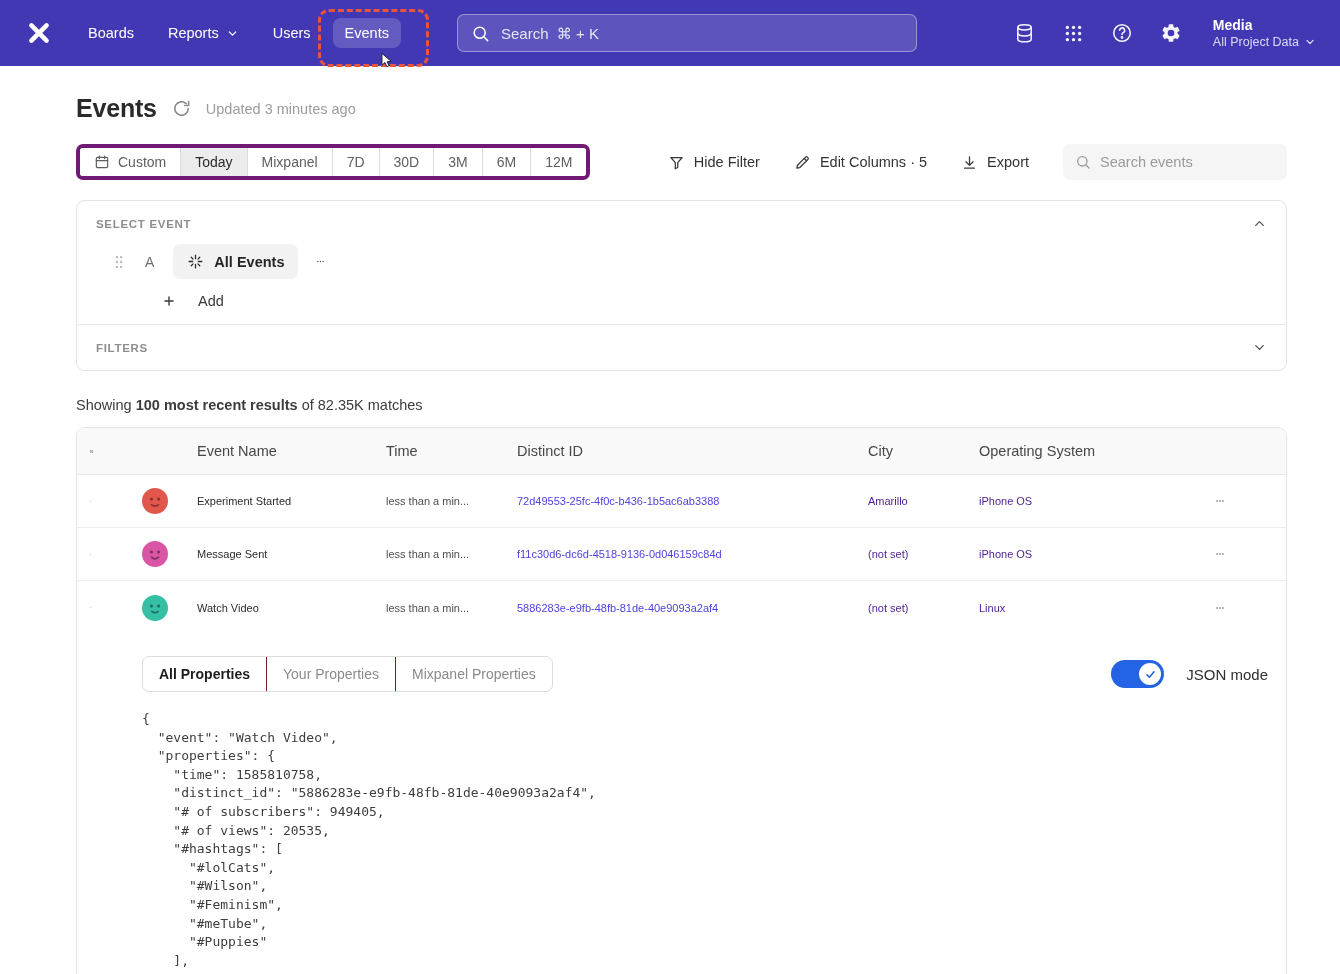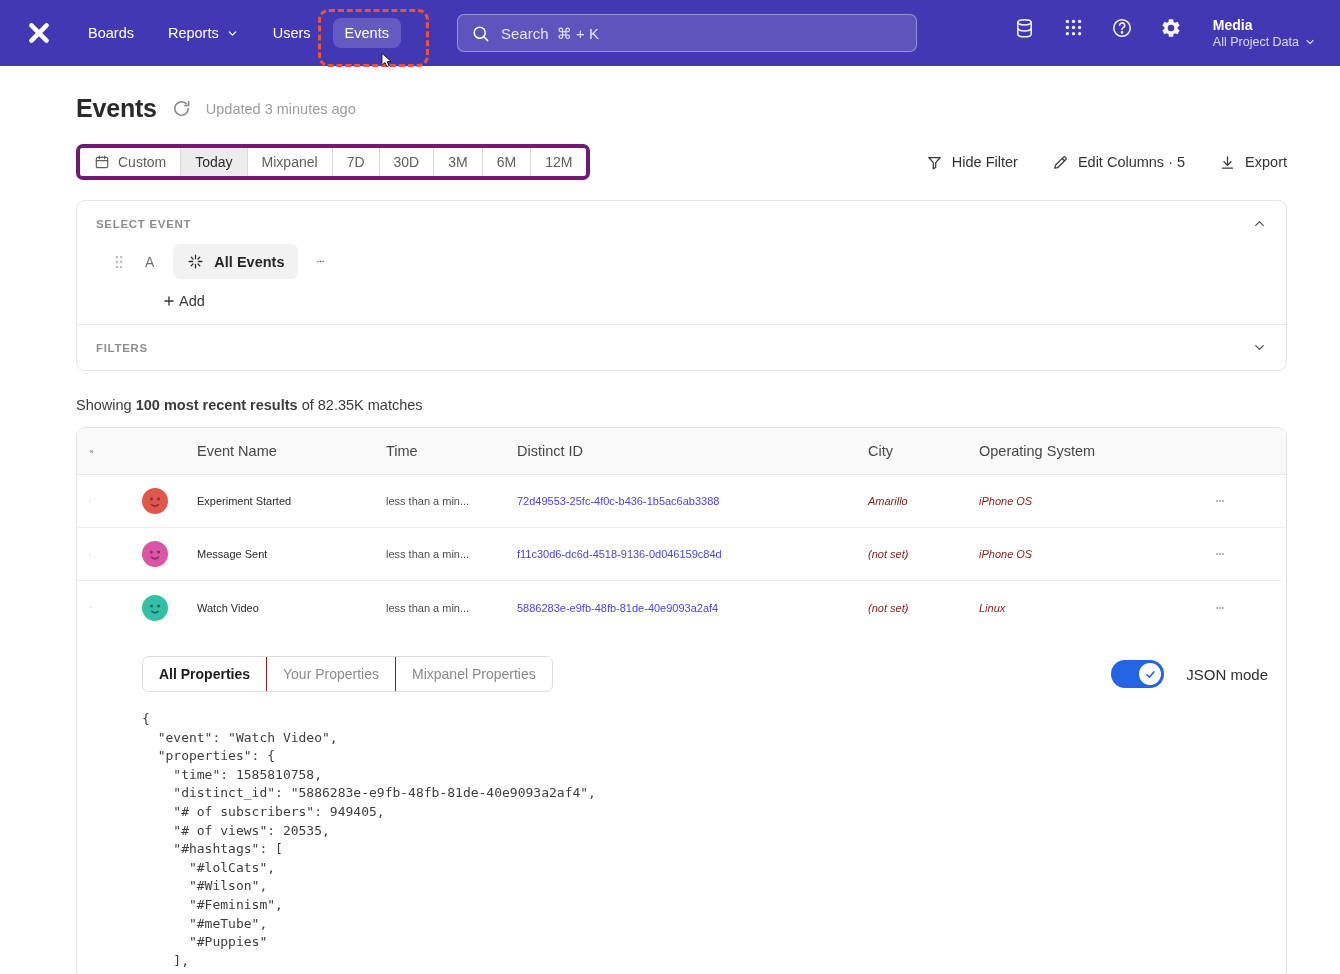--- a/index.html
+++ b/index.html
@@ -17,21 +17,21 @@
   .nav-item.active { background:rgba(255,255,255,0.18); position:relative; }
   .annotation-box { position:absolute; left:-15px; right:-28px; top:-9px; bottom:-19px;
     border:3px dashed #E8543C; border-radius:11px; pointer-events:none; }
   .annotation-cursor { position:absolute; left:54%; bottom:-8px; width:17px; height:23px; }
   .nav-search { margin-left:56px; width:460px; height:38px; border-radius:7px;
     background:rgba(255,255,255,0.14); border:1px solid rgba(255,255,255,0.38);
     display:flex; align-items:center; padding:0 13px; gap:11px; }
   .nav-search input { flex:1; background:transparent; border:none; outline:none; color:#fff;
     font-size:15px; font-family:"Liberation Sans", sans-serif; }
   .nav-search input::placeholder { color:rgba(255,255,255,0.85); }
-  .nav-right { margin-left:auto; display:flex; gap:27px; }
+  .nav-right { margin-left:auto; display:flex; align-items:center; gap:27px; }
   .nav-icon { color:#fff; opacity:.95; cursor:pointer; }
   .project { margin-left:4px; cursor:pointer; text-align:left; }
   .project-name { font-size:14px; font-weight:700; }
   .project-scope { display:flex; align-items:center; gap:5px; font-size:12.5px; color:rgba(255,255,255,0.8); margin-top:2px; }
 
   
   .main { padding:0 53px 0 76px; }
   .title-row { margin-top:28px; display:flex; align-items:center; gap:15px; }
   .page-title { font-size:25px; font-weight:700; letter-spacing:-0.2px; color:#2a2a2a; }
   .refresh-btn { color:#8a8a8a; cursor:pointer; }
@@ -59,41 +59,41 @@
   .section-head { display:flex; align-items:center; justify-content:space-between; }
   .caps-label { font-size:11.5px; font-weight:700; letter-spacing:0.7px; color:#8e8e8e; }
   .chev-btn { color:#555; cursor:pointer; }
   .event-row { margin-top:13px; margin-left:16px; display:flex; align-items:center; }
   .drag-handle { color:#b9b9b9; cursor:grab; }
   .step-letter { font-size:14px; color:#6f6f6f; margin-left:19px; }
   .event-pill { margin-left:19px; display:flex; align-items:center; gap:10px; background:#f2f2f2;
     border-radius:7px; padding:9px 14px; cursor:pointer; }
   .event-pill .label { font-size:14.5px; font-weight:700; color:#262626; }
   .more-btn { margin-left:14px; color:#555; cursor:pointer; padding:4px; }
-  .add-row { margin-top:14px; margin-left:66px; display:flex; align-items:center; gap:3px;
+  .add-row { margin-top:14px; margin-left:66px; display:flex; align-items:center; gap:22px;
     color:#3a3a3a; font-size:14.5px; font-weight:500; cursor:pointer; width:max-content; }
   .filters-section { border-top:1px solid #e9e9e9; }
 
   
   .results-line { margin-top:26px; font-size:14.5px; color:#3c3c3c; }
   .results-line b { font-weight:700; }
 
   
   .table-card { margin-top:14px; border:1px solid #e4e4e4; border-radius:9px; overflow:hidden; background:#fff; }
   .tgrid { display:grid; grid-template-columns:56px 44px 209px 131px 351px 111px 174px 1fr; align-items:center; }
   .thead { height:47px; background:#f9f9f9; border-bottom:1px solid #e9e9e9; font-size:14.5px; color:#474747; }
   .trow { height:53px; border-bottom:1px solid #ececec; font-size:11px; }
   .trow:last-of-type { border-bottom:none; }
   .cell-expander { display:flex; justify-content:center; padding-left:12px; color:#6b6b6b; cursor:pointer; }
   .sort-icon { display:flex; justify-content:center; padding-left:12px; color:#555; cursor:pointer; }
   .avatar { width:26px; height:26px; border-radius:50%; margin:0 auto; overflow:hidden; }
   .cell-name { padding-left:20px; color:#2b2b2b; }
   .cell-time { color:#4f4f4f; }
   .cell-id a { color:#4e43df; text-decoration:none; cursor:pointer; }
-  .cell-plain { color:#7f1d1d;font-style:italic; }
+  .cell-plain { color:#4c1d95; }
   .row-more { justify-self:center; color:#555; cursor:pointer; padding:4px; }
   .hdr-name { padding-left:20px; }
 
   
   .detail { padding:22px 18px 40px 65px; }
   .detail-top { display:flex; align-items:center; }
   .tabs { display:flex; border:1px solid #dcdcdc; border-radius:7px; overflow:hidden; height:36px; background:#fff; }
   .tab { display:flex; align-items:center; padding:0 16px; font-size:14px; color:#8a8a8a;
     border-right:1px solid #7f1d1d; cursor:pointer; white-space:nowrap; }
   .tab:last-child { border-right:none; }
@@ -219,20 +219,27 @@
             <path d="m14.2 6.1 3.5 3.5"></path>
           </svg>
         <span>Edit Columns · 5</span>
       </div>
       <div class="tool-btn">
         <svg class="ticon" width="17" height="17" viewBox="0 0 24 24" fill="none" stroke="currentColor" stroke-width="1.8" stroke-linecap="round" stroke-linejoin="round">
             <path d="M12 4v11M7 11l5 5 5-5M5 20h14"></path>
           </svg>
         <span>Export</span>
       </div>
+      <div class="search-events">
+        <svg width="16" height="16" viewBox="0 0 24 24" fill="none" stroke="#9a9a9a" stroke-width="2" stroke-linecap="round">
+            <circle cx="11" cy="11" r="7"></circle>
+            <path d="M16.5 16.5 21 21"></path>
+          </svg>
+        <input placeholder="Search events" style="">
+      </div>
     </div>
   </div>
 
   <div class="query-card">
     <div class="card-section">
       <div class="section-head">
         <div class="caps-label">SELECT EVENT</div>
         <svg class="chev-btn" width="15" height="15" viewBox="0 0 24 24" fill="none" stroke="currentColor" stroke-width="2.2" stroke-linecap="round" stroke-linejoin="round">
             <path d="m6 15 6-6 6 6"></path>
           </svg>

